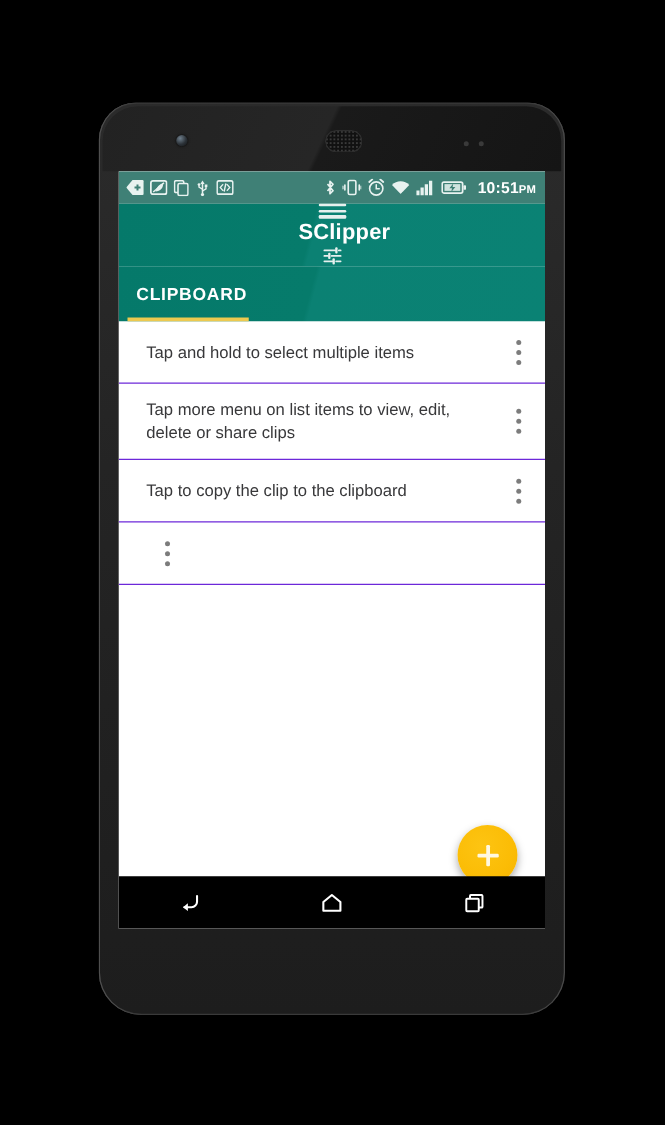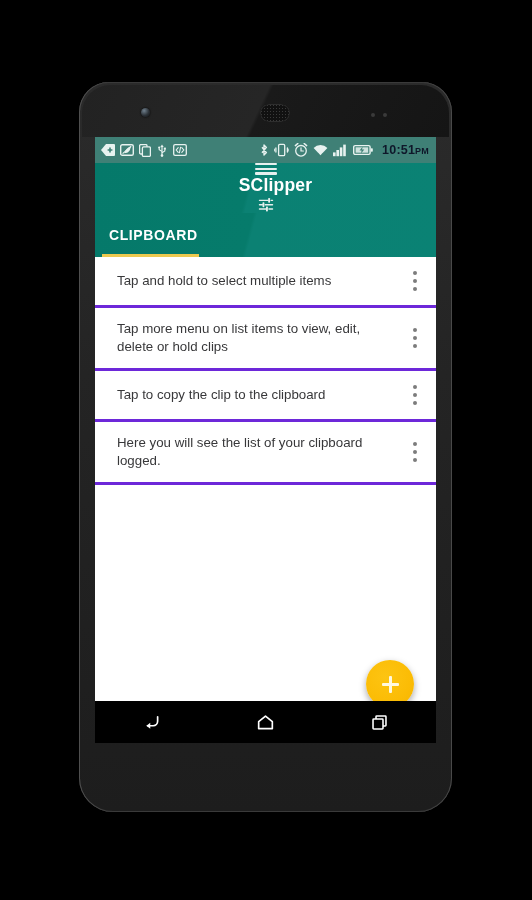--- a/index.html
+++ b/index.html
@@ -66,21 +66,21 @@
   #status-bar{
     height:26px; background:#3f8076;
     display:flex; align-items:center;
     padding:0 7px 0 6px;
     color:#e8f2f0;
   }
   #status-left{ display:flex; align-items:center; gap:5px; flex:1; }
   #status-right{ display:flex; align-items:center; gap:5px; }
   .sicon{ display:block; }
   #clock{
-    font-size:12.5px; font-weight:bold; color:#0f172a;
+    font-size:12.5px; font-weight:bold; color:#ffffff;
     margin-left:4px; letter-spacing:.2px;
   }
   #clock .ampm{ font-size:9px; }
 
   
   #app-bar{
     height:50px;
     background:linear-gradient(105deg,#05796a 0%,#067b6b 45%,#0b8173 46%,#0a8274 100%);
     display:flex; align-items:center; padding:0 12px;flex-direction:column;
   }
@@ -107,21 +107,21 @@
   .tab.inactive{ color:#c4dedb; }
   #tab-indicator{
     position:absolute; left:7px; bottom:0;
     width:97px; height:3.5px; background:#ecc94f;
   }
 
   
   #list{ background:#fff; }
   .list-item{
     display:flex; align-items:center;
-    border-bottom:3px solid #6d28d9;
+    border-bottom:1px solid #6d28d9;
     padding:0 4px 0 22px;
     min-height:50px;
     cursor:pointer;
   }
   .item-text{
     flex:1;
     font-size:13.3px;
     color:#38383a;
     line-height:18px;
     padding:15px 10px 15px 0;
@@ -280,39 +280,38 @@
       <div class="list-item">
         <div class="item-text">Tap and hold to select multiple items</div>
         <div class="overflow">
             <i></i>
             <i></i>
             <i></i>
           </div>
       </div>
 
       <div class="list-item">
-        <div class="item-text two-line">Tap more menu on list items to view, edit, delete or hold clips</div>
+        <div class="item-text two-line">Tap more menu on list items to view, edit, delete or share clips</div>
         <div class="overflow">
             <i></i>
             <i></i>
             <i></i>
           </div>
       </div>
 
       <div class="list-item">
         <div class="item-text">Tap to copy the clip to the clipboard</div>
         <div class="overflow">
             <i></i>
             <i></i>
             <i></i>
           </div>
       </div>
 
       <div class="list-item">
-        <div class="item-text two-line">Here you will see the list of your clipboard logged.</div>
         <div class="overflow">
             <i></i>
             <i></i>
             <i></i>
           </div>
       </div>
     </div>
 
     <div id="fab">
       <div id="fab-plus"></div>

